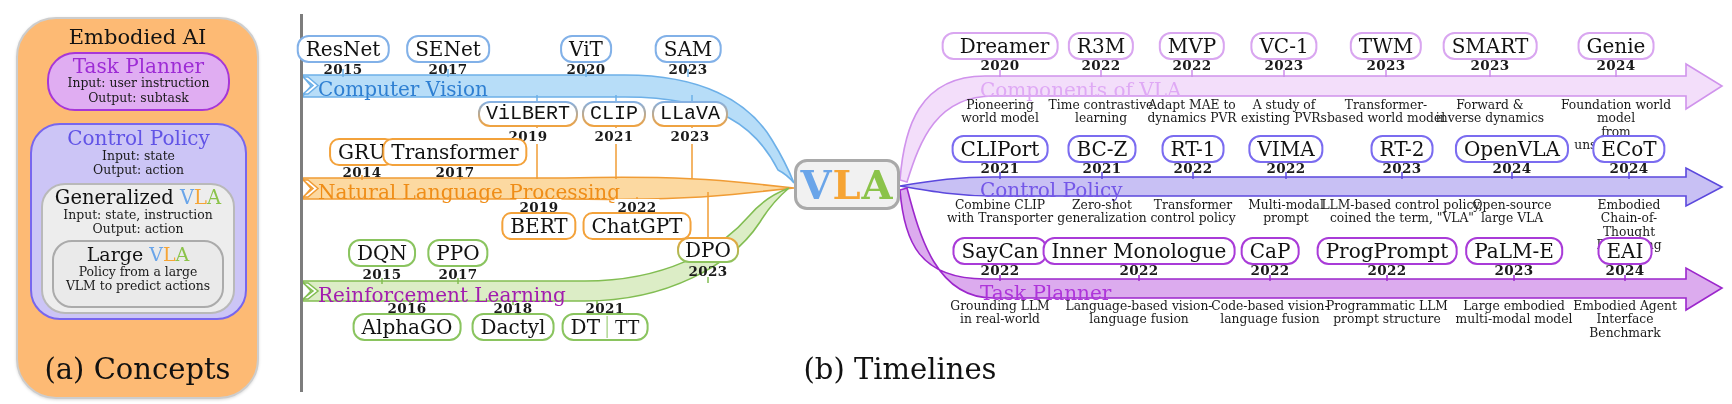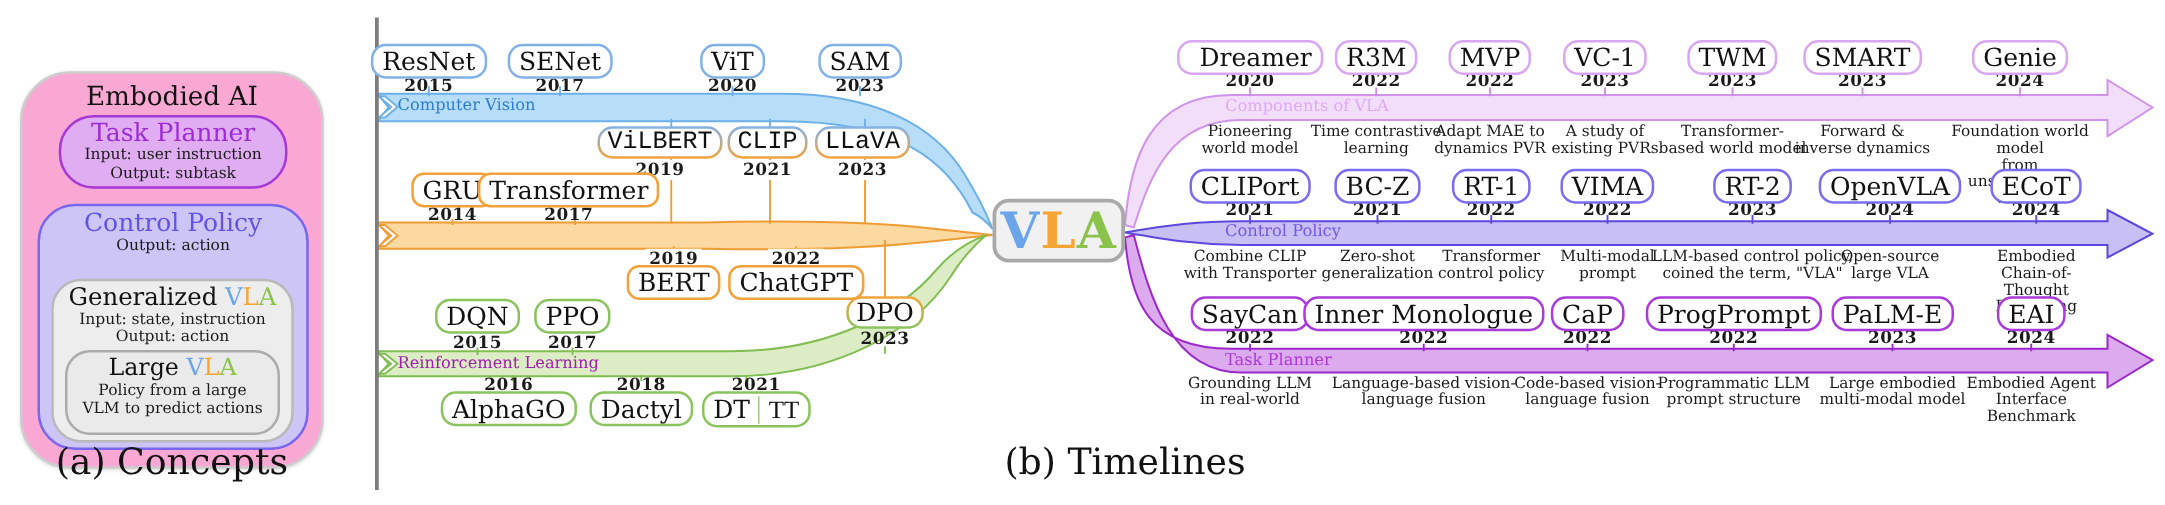--- a/index.html
+++ b/index.html
@@ -31,43 +31,42 @@
 
   .ylab{
     position:absolute; transform:translateX(-50%); z-index:2;
     font-size:13.5px; font-weight:bold; letter-spacing:.4px; color:#1a1a1a; white-space:nowrap;
   }
   .ybg{ background:#fff; padding:0 3px; }
   .dlab{
     position:absolute; transform:translateX(-50%); z-index:2;
     font-size:12.3px; line-height:1.08; text-align:center; white-space:pre-line; color:#1a1a1a;
   }
-  .blab{ position:absolute; z-index:2; font-size:13px; white-space:nowrap; }
+  .blab{ position:absolute; z-index:2; font-size:20px; white-space:nowrap; }
   #cv-label  { left:318px; top:77px;  color:#2e7fd2; }
   #nlp-label { left:318px; top:180px; color:#ef8d17; }
   #rl-label  { left:318px; top:283px; color:#a21caf; }
   #row1-label{ left:980px; top:78px;  color:#dfa9f5; }
   #row2-label{ left:980px; top:178px; color:#7457e8; }
   #row3-label{ left:980px; top:281px; color:#ae35da; }
 
   
   #vla-node{
     position:absolute; left:794px; top:159px; width:106px; height:51px; z-index:4;
     background:#f1f1f1; border:3px solid #a9a9a9; border-radius:13px;
     display:flex; align-items:center; justify-content:center;
     font-size:40px; font-weight:bold; line-height:1; letter-spacing:1px;
   }
   .lv{ color:#6aa5e9; } .ll{ color:#f6a434; } .la{ color:#8bc34a; }
 
   
   #panel-a{
-    position:absolute; left:16px; top:17px; width:243px; height:318px; z-index:2;
-    background:#f9a8d4; border:2px solid #cdcdcd; border-radius:40px;
+    position:absolute; left:16px; top:17px; width:243px; height:382px; z-index:2;
+    background:#fdba74; border:2px solid #cdcdcd; border-radius:40px;
     box-shadow:0 1px 3px rgba(0,0,0,.15);
-    margin-top:40px;
   }
   .pa-title{ margin-top:6px; text-align:center; font-size:21px; color:#111; }
   .pa-tp{
     position:absolute; left:29px; top:33px; width:183px; height:59px; text-align:center;
     background:#e0adf2; border:2.5px solid #a737d8; border-radius:28px;
   }
   .pa-tp-title{ font-size:20px; line-height:1.02; margin-top:2px; color:#9d2bd5; }
   .pa-cp{
     position:absolute; left:12px; top:104px; width:217px; height:197px; text-align:center;
     background:#ccc5f6; border:2.5px solid #7866ee; border-radius:30px;
@@ -155,37 +154,39 @@
     <div class="pa-title">Embodied AI</div>
 
     <div class="pa-tp">
       <div class="pa-tp-title">Task Planner</div>
       <div class="pa-sm">Input: user instruction</div>
       <div class="pa-sm">Output: subtask</div>
     </div>
 
     <div class="pa-cp">
       <div class="pa-cp-title">Control Policy</div>
+      <div class="pa-sm">Input: state</div>
       <div class="pa-sm">Output: action</div>
 
       <div class="pa-gen">
         <div class="pa-gen-title"><span>Generalized </span><span class="lv">V</span><span class="ll">L</span><span class="la">A</span></div>
         <div class="pa-sm">Input: state, instruction</div>
         <div class="pa-sm">Output: action</div>
 
         <div class="pa-large">
           <div class="pa-large-title"><span>Large </span><span class="lv">V</span><span class="ll">L</span><span class="la">A</span></div>
           <div class="pa-sm">Policy from a large</div>
           <div class="pa-sm">VLM to predict actions</div>
         </div>
       </div>
     </div>
   </div>
 
   <div class="blab" id="cv-label">Computer Vision</div>
+  <div class="blab" id="nlp-label">Natural Language Processing</div>
   <div class="blab" id="rl-label">Reinforcement Learning</div>
   <div class="blab" id="row1-label">Components of VLA</div>
   <div class="blab" id="row2-label">Control Policy</div>
   <div class="blab" id="row3-label">Task Planner</div>
 
   <div id="vla-node">
       <span class="lv">V</span>
       <span class="ll">L</span>
       <span class="la">A</span>
     </div>

